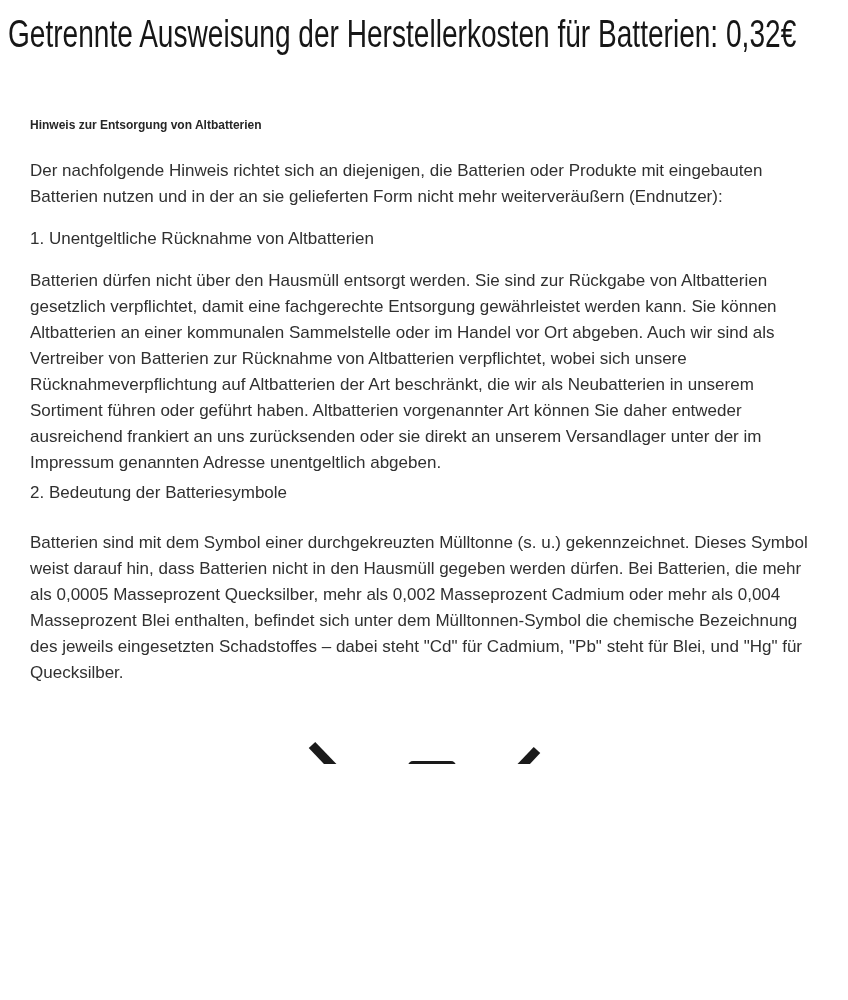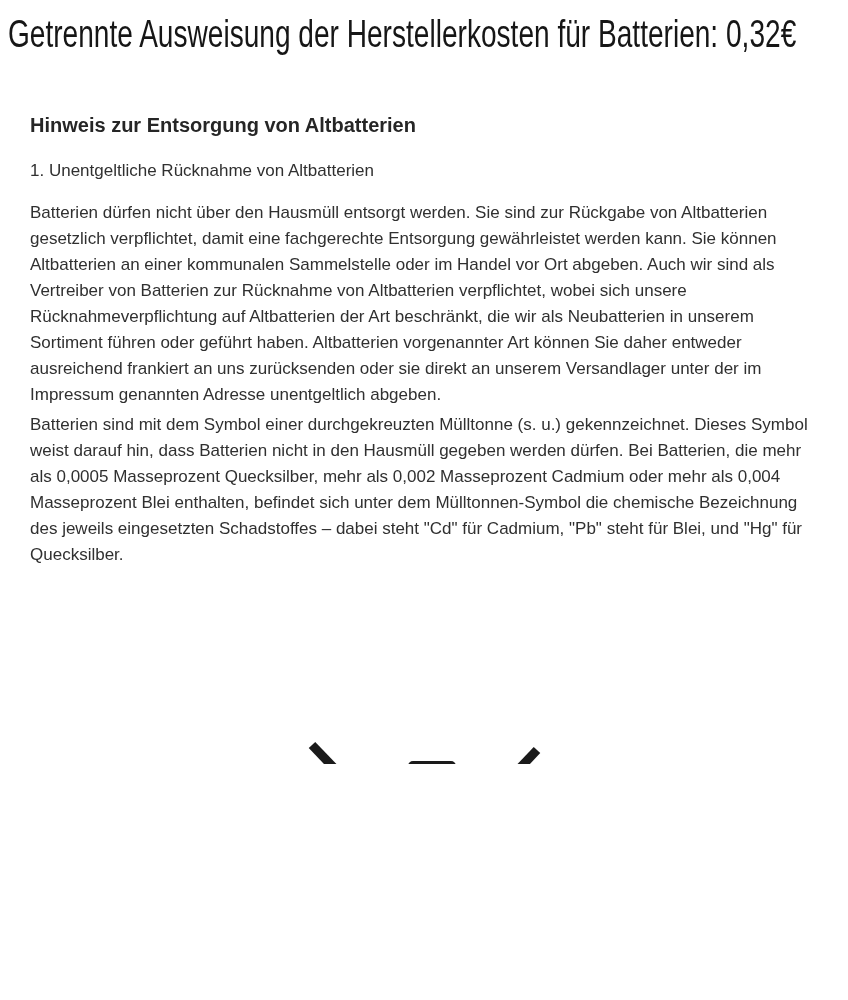--- a/index.html
+++ b/index.html
@@ -33,21 +33,21 @@
     position: absolute;
     top: 112px;
     left: 30px;
     width: 786px;
     color: #303030;
     font-size: 17px;
     line-height: 26px;
   }
   .content h2 {
     margin: 0 0 20px 0;
-    font-size: 20px;
+    font-size: 12px;
     font-weight: 700;
     color: #262626;
     line-height: 26px;
   }
   .content p {
     margin: 0 0 16px 0;
   }
   .content p.para-intro { margin-bottom: 16px; }
   .content p.subhead { }
   .content p.para-body1 { margin-bottom: 4px; }
@@ -69,25 +69,27 @@
 <body>
 
 <div class="page">
 
   <h1 class="doc-title">Getrennte Ausweisung der Herstellerkosten für Batterien: 0,32€</h1>
 
   <div class="content">
 
     <h2>Hinweis zur Entsorgung von Altbatterien</h2>
 
+    <p class="para-intro">Der nachfolgende Hinweis richtet sich an diejenigen, die Batterien oder Produkte mit eingebauten Batterien nutzen und in der an sie gelieferten Form nicht mehr weiterveräußern (Endnutzer):</p>
 
     <p class="subhead">1. Unentgeltliche Rücknahme von Altbatterien</p>
 
     <p class="para-body1">Batterien dürfen nicht über den Hausmüll entsorgt werden. Sie sind zur Rückgabe von Altbatterien gesetzlich verpflichtet, damit eine fachgerechte Entsorgung gewährleistet werden kann. Sie können Altbatterien an einer kommunalen Sammelstelle oder im Handel vor Ort abgeben. Auch wir sind als Vertreiber von Batterien zur Rücknahme von Altbatterien verpflichtet, wobei sich unsere Rücknahmeverpflichtung auf Altbatterien der Art beschränkt, die wir als Neubatterien in unserem Sortiment führen oder geführt haben. Altbatterien vorgenannter Art können Sie daher entweder ausreichend frankiert an uns zurücksenden oder sie direkt an unserem Versandlager unter der im Impressum genannten Adresse unentgeltlich abgeben.</p>
 
+    <p class="subhead subhead2">2. Bedeutung der Batteriesymbole</p>
 
     <p class="para-body2">Batterien sind mit dem Symbol einer durchgekreuzten Mülltonne (s. u.) gekennzeichnet. Dieses Symbol weist darauf hin, dass Batterien nicht in den Hausmüll gegeben werden dürfen. Bei Batterien, die mehr als 0,0005 Masseprozent Quecksilber, mehr als 0,002 Masseprozent Cadmium oder mehr als 0,004 Masseprozent Blei enthalten, befindet sich unter dem Mülltonnen-Symbol die chemische Bezeichnung des jeweils eingesetzten Schadstoffes – dabei steht "Cd" für Cadmium, "Pb" steht für Blei, und "Hg" für Quecksilber.</p>
 
   </div>
 
   <div class="symbol-wrap">
     <svg width="240" height="250" viewBox="0 0 240 250" xmlns="http://www.w3.org/2000/svg" aria-hidden="true">
 
       <path d="M74,62 L178,62 L166,214 L86,214 Z" fill="none" stroke="#1a1a1a" stroke-width="9"></path>
 

